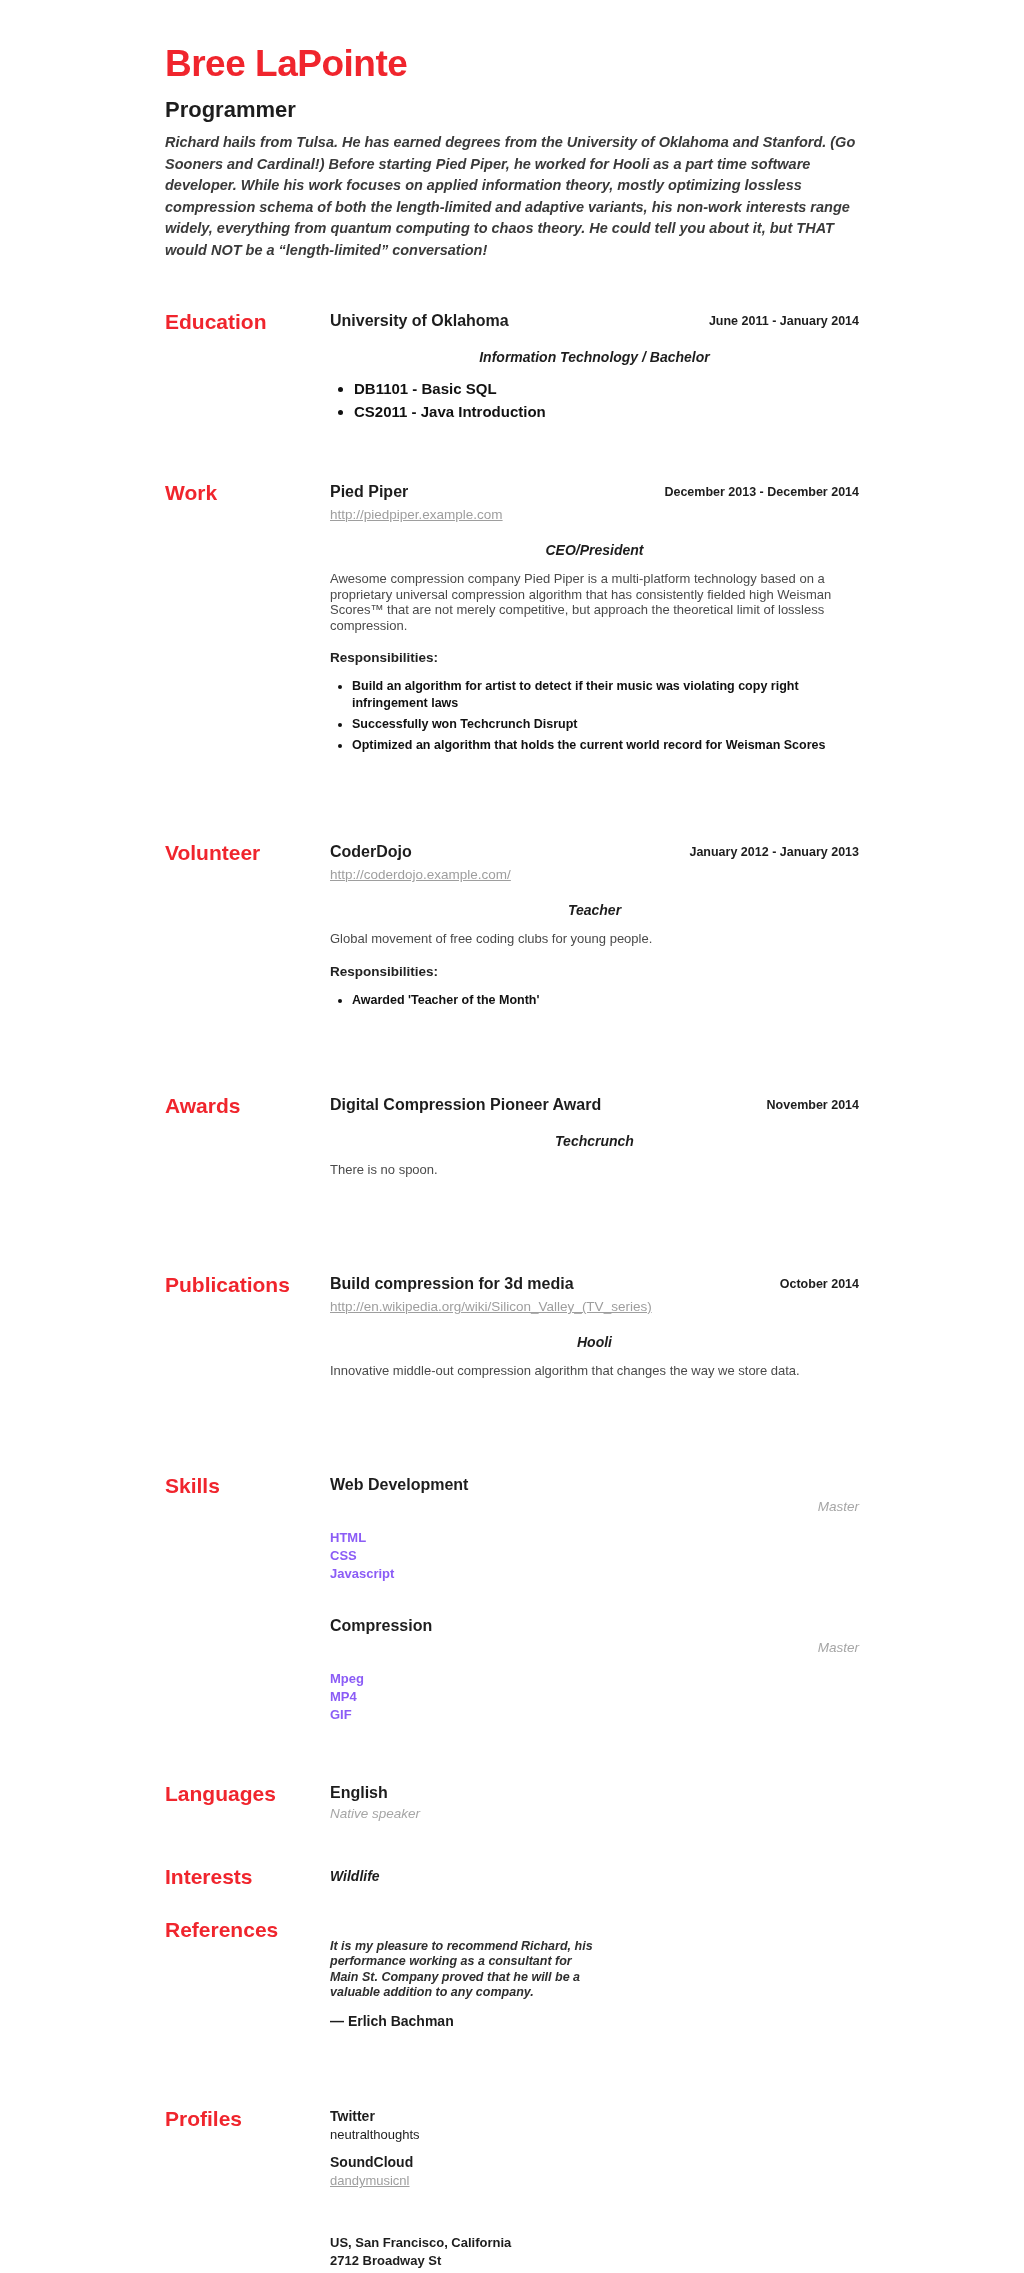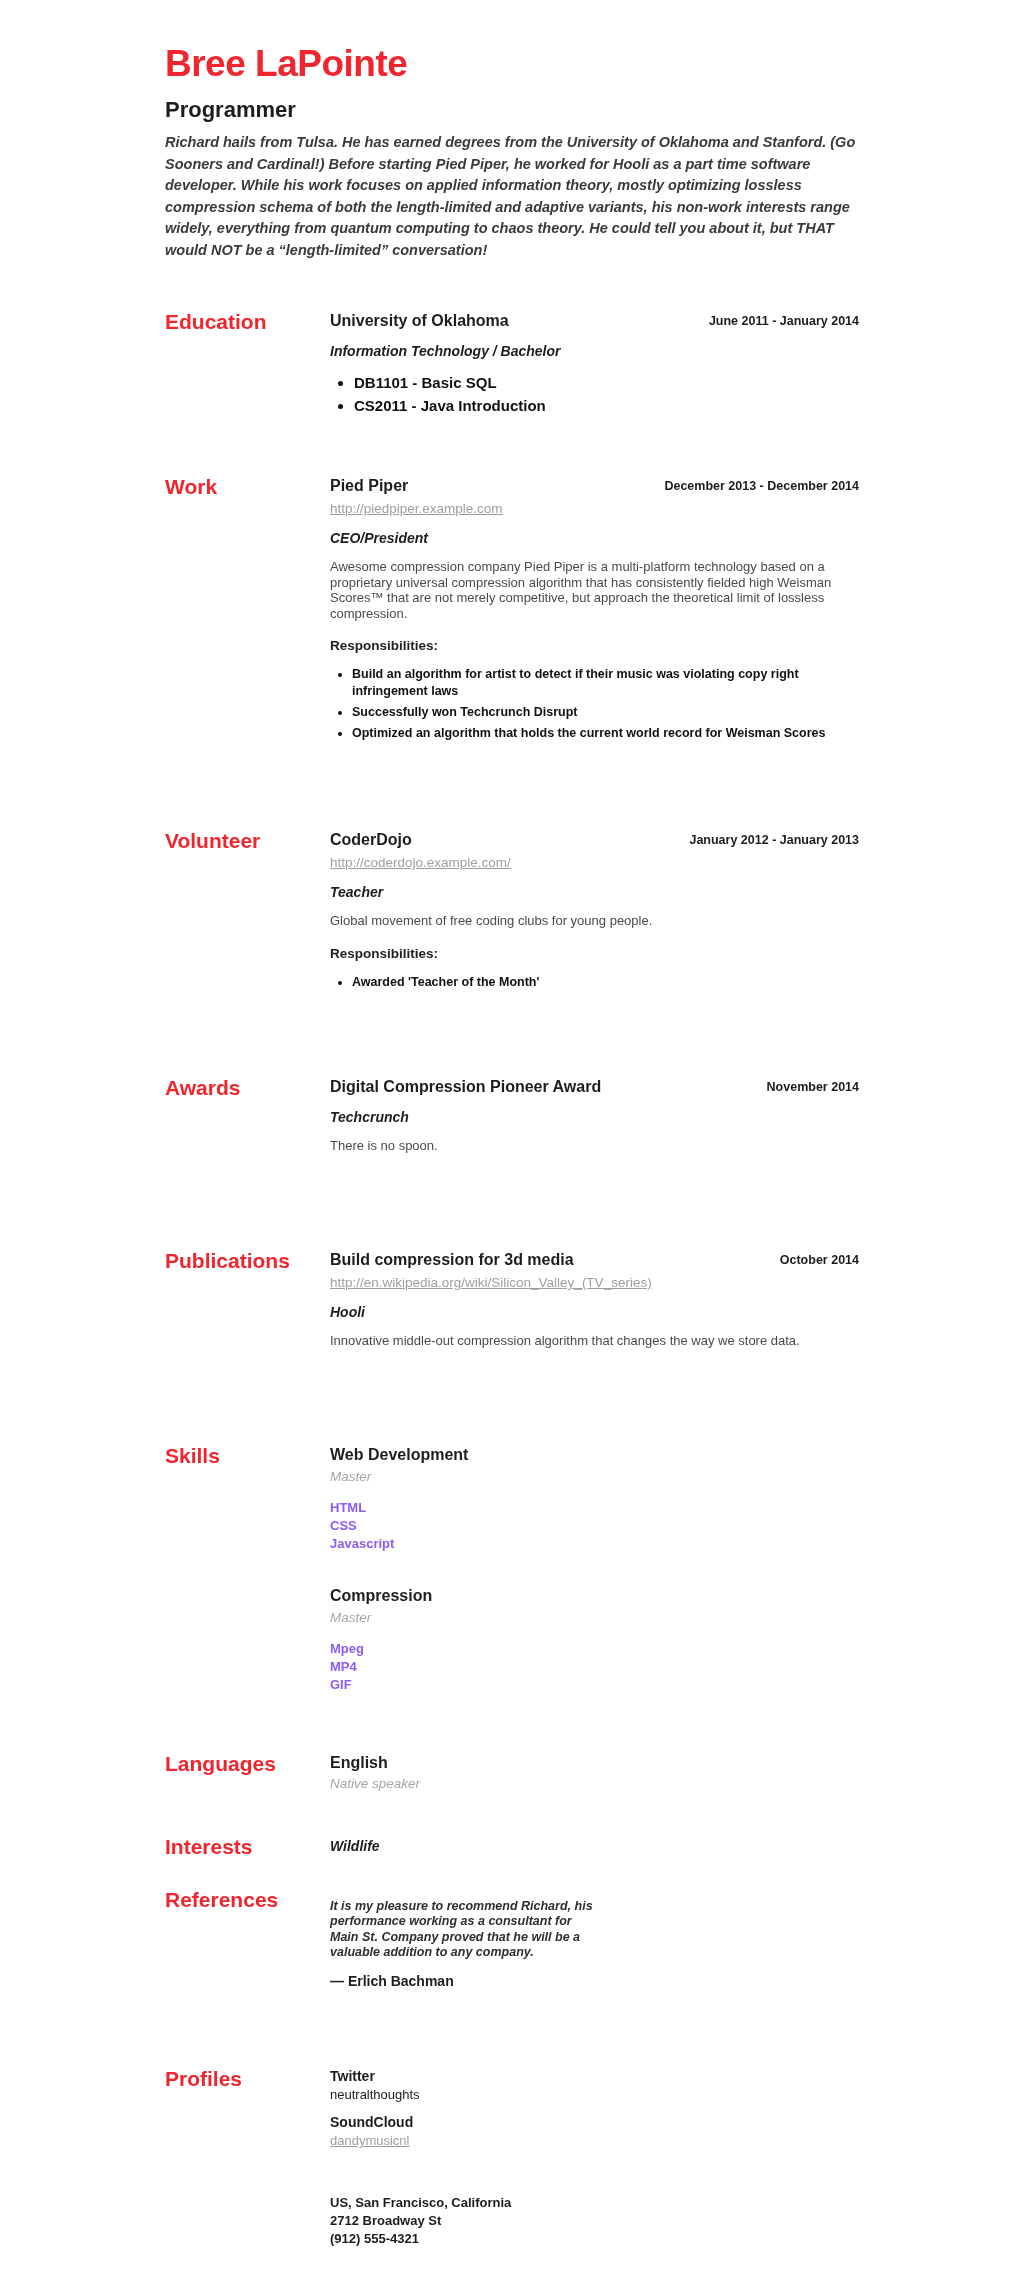--- a/index.html
+++ b/index.html
@@ -19,21 +19,21 @@
   .summary { margin: 10px 0 0; font-size: 14.5px; line-height: 21.5px; font-style: italic; font-weight: 700; color: #3a3a3a; }
 
   
   .section { display: flex; position: relative; }
   .sec-title { flex: 0 0 165px; font-size: 21px; line-height: 22px; font-weight: 700; color: #f0252d; }
   .sec-body { flex: 1 1 auto; position: relative; min-height: 20px; }
   .date { position: absolute; top: 3px; right: 0; font-size: 12.5px; line-height: 14px; font-weight: 700; color: #1d1d1d; white-space: nowrap; }
 
   .entry-title { margin: 0; font-size: 16px; line-height: 19px; font-weight: 700; color: #1d1d1d; }
   .url { display: inline-block; margin-top: 6px; font-size: 13.5px; line-height: 15px; color: #9e9e9e; text-decoration: underline; cursor: pointer; }
-  .position { margin-top: 14px; font-size: 14px; line-height: 15px; font-weight: 700; font-style: italic; color: #1d1d1d; }
+  .position { margin-top: 20px; font-size: 14px; line-height: 15px; font-weight: 700; font-style: italic; color: #1d1d1d; text-align: center; }
   .para { margin-top: 13px; font-size: 13px; line-height: 15.5px; color: #4a4a4a; }
   .resp { margin-top: 17px; font-size: 13.5px; line-height: 15px; font-weight: 700; color: #222222; }
   ul.highlights { margin: 13px 0 0; padding-left: 22px; }
   ul.highlights li { font-size: 12.5px; line-height: 17px; font-weight: 700; color: #111111; margin-bottom: 4px; }
   ul.courses { margin: 16px 0 0; padding-left: 24px; }
   ul.courses li { font-size: 15px; line-height: 16px; font-weight: 700; color: #111111; margin-bottom: 7px; }
 
   
   .sec-education    { margin-top: 50px; }
   .sec-work         { margin-top: 55px; }
@@ -43,31 +43,31 @@
   .sec-skills       { margin-top: 83px; }
   .sec-languages    { margin-top: 59px; }
   .sec-interests    { margin-top: 45px; }
   .sec-references   { margin-top: 31px; }
   .sec-profiles     { margin-top: 78px; }
   .sec-contact      { margin-top: 46px; }
 
   
   .skill + .skill { margin-top: 33px; }
   .skill-name { font-size: 16px; line-height: 19px; font-weight: 700; }
-  .skill-level { margin-top: 6px; font-size: 13.5px; line-height: 14px; font-style: italic; color: #a6a6a6; }
+  .skill-level { margin-top: 6px; font-size: 13.5px; line-height: 14px; font-style: italic; color: #a6a6a6; text-align: right; }
   .keywords { margin-top: 15px; }
   .keyword { font-size: 13px; line-height: 18px; font-weight: 700; color: #8b5cf6; }
 
   
   .lang-name { font-size: 16px; line-height: 19px; font-weight: 700; }
   .fluency { margin-top: 5px; font-size: 13.5px; line-height: 14px; font-style: italic; color: #a6a6a6; }
   .interest-name { margin-top: 2px; font-size: 14px; line-height: 16px; font-weight: 700; font-style: italic; }
 
   
-  .quote { margin-top: 10px; max-width: 265px; font-size: 12.5px; line-height: 15.5px; font-weight: 700; font-style: italic; color: #2e2e2e; }
+  .quote { margin-top: 20px; max-width: 265px; font-size: 12.5px; line-height: 15.5px; font-weight: 700; font-style: italic; color: #2e2e2e; }
   .ref-name { margin-top: 11px; font-size: 14px; line-height: 17px; font-weight: 700; }
 
   
   .profile + .profile { margin-top: 12px; }
   .profile-network { font-size: 14px; line-height: 17px; font-weight: 700; }
   .profile-username { margin-top: 2px; font-size: 13px; line-height: 15px; color: #1d1d1d; }
   .gray-link { color: #9e9e9e; text-decoration: underline; cursor: pointer; }
 
   
   .contact-line { font-size: 13px; line-height: 18px; font-weight: 700; color: #1d1d1d; }

